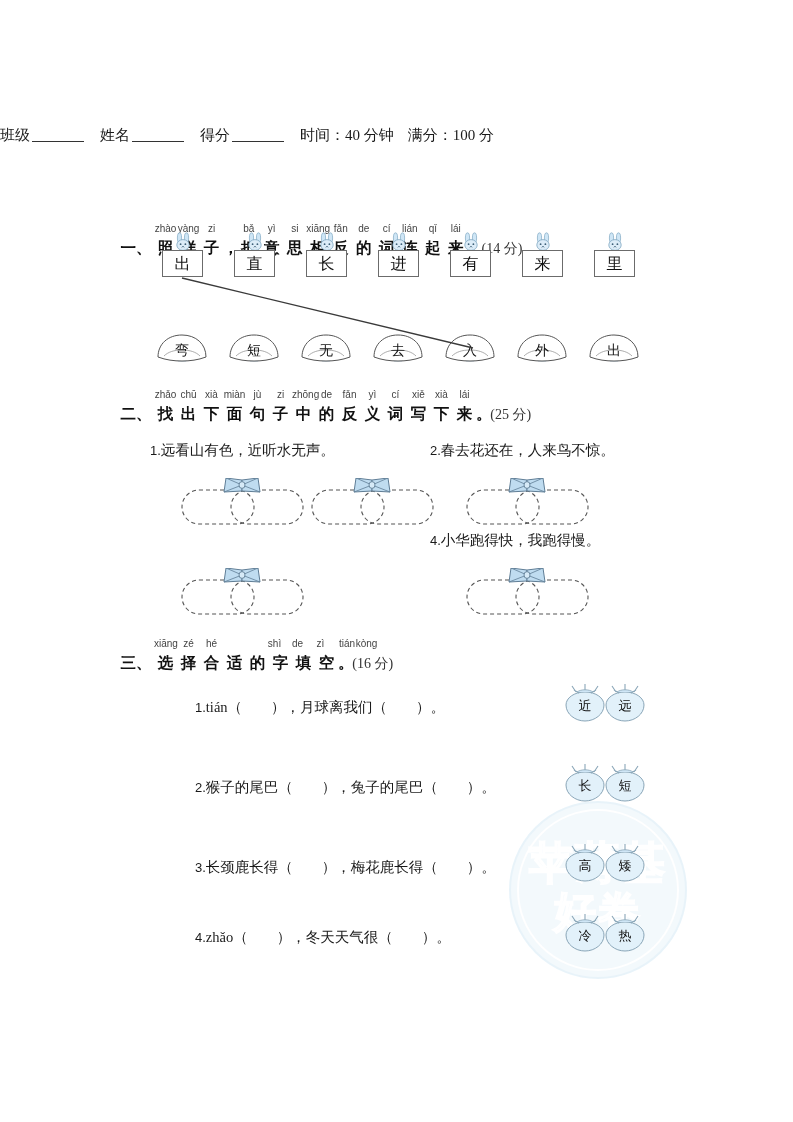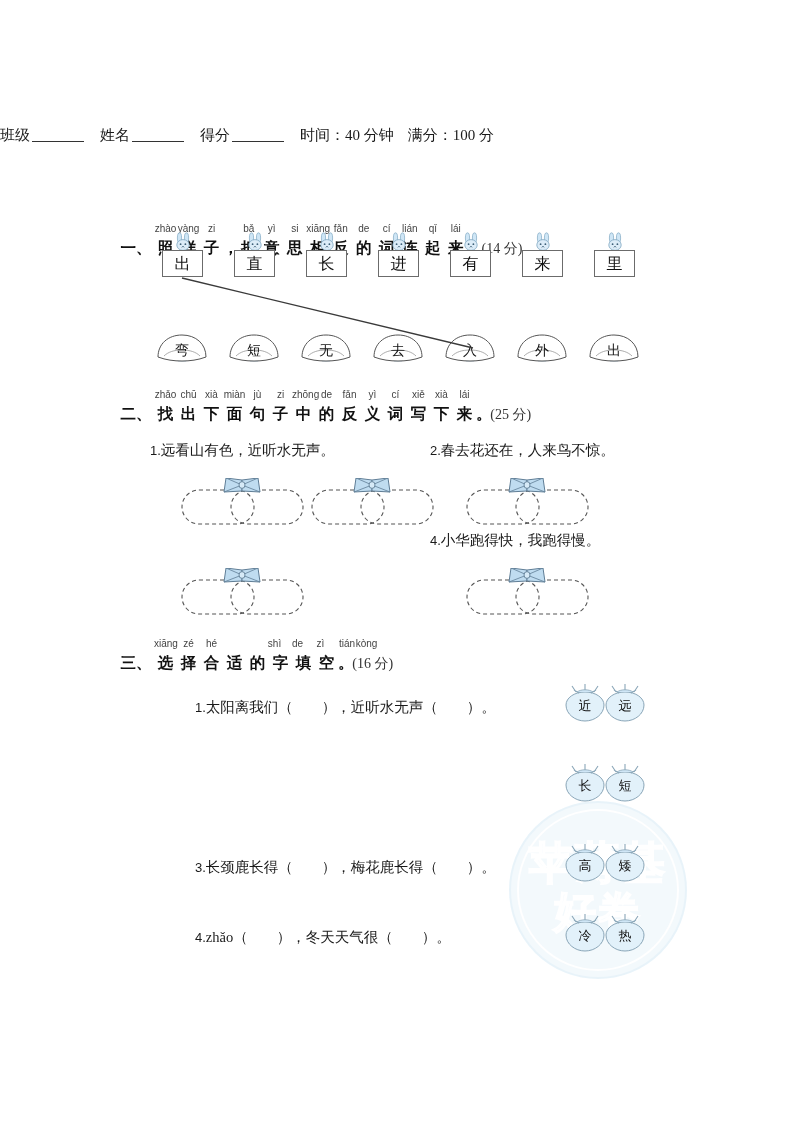--- a/index.html
+++ b/index.html
@@ -305,21 +305,24 @@
   </div>
 
   <svg class="watermark" viewBox="0 0 200 185">
     <circle cx="100" cy="92" r="88" fill="#e8f4fb" stroke="#d2e8f5" stroke-width="2"></circle>
     <circle cx="100" cy="92" r="80" fill="none" stroke="#ffffff" stroke-width="2"></circle>
     <text id="wm1" x="100" y="80" text-anchor="middle" font-size="44" font-family="'Liberation Sans',sans-serif" fill="none" stroke="#ffffff" stroke-width="3" letter-spacing="2">苹薄基</text>
     <text id="wm2" x="100" y="128" text-anchor="middle" font-size="42" font-family="'Liberation Sans',sans-serif" fill="none" stroke="#ffffff" stroke-width="3" letter-spacing="2">好卷</text>
   </svg>
 
   <div class="q" style="left:195px; top:698px;">
-    <span class="num">1.</span><span>太阳离我们（　　），近听水无声（　　）。</span>
+    <span class="num">1.</span><span>tián（　　），月球离我们（　　）。</span>
+  </div>
+  <div class="q" style="left:195px; top:778px;">
+    <span class="num">2.</span><span>猴子的尾巴（　　），兔子的尾巴（　　）。</span>
   </div>
   <div class="q" style="left:195px; top:858px;">
     <span class="num">3.</span><span>长颈鹿长得（　　），梅花鹿长得（　　）。</span>
   </div>
   <div class="q" style="left:195px; top:928px;">
     <span class="num">4.</span><span>zhǎo（　　），冬天天气很（　　）。</span>
   </div>
 
   <div id="word-bank">
       <div class="berry-pair" style="left: 562px; top: 683px;">

